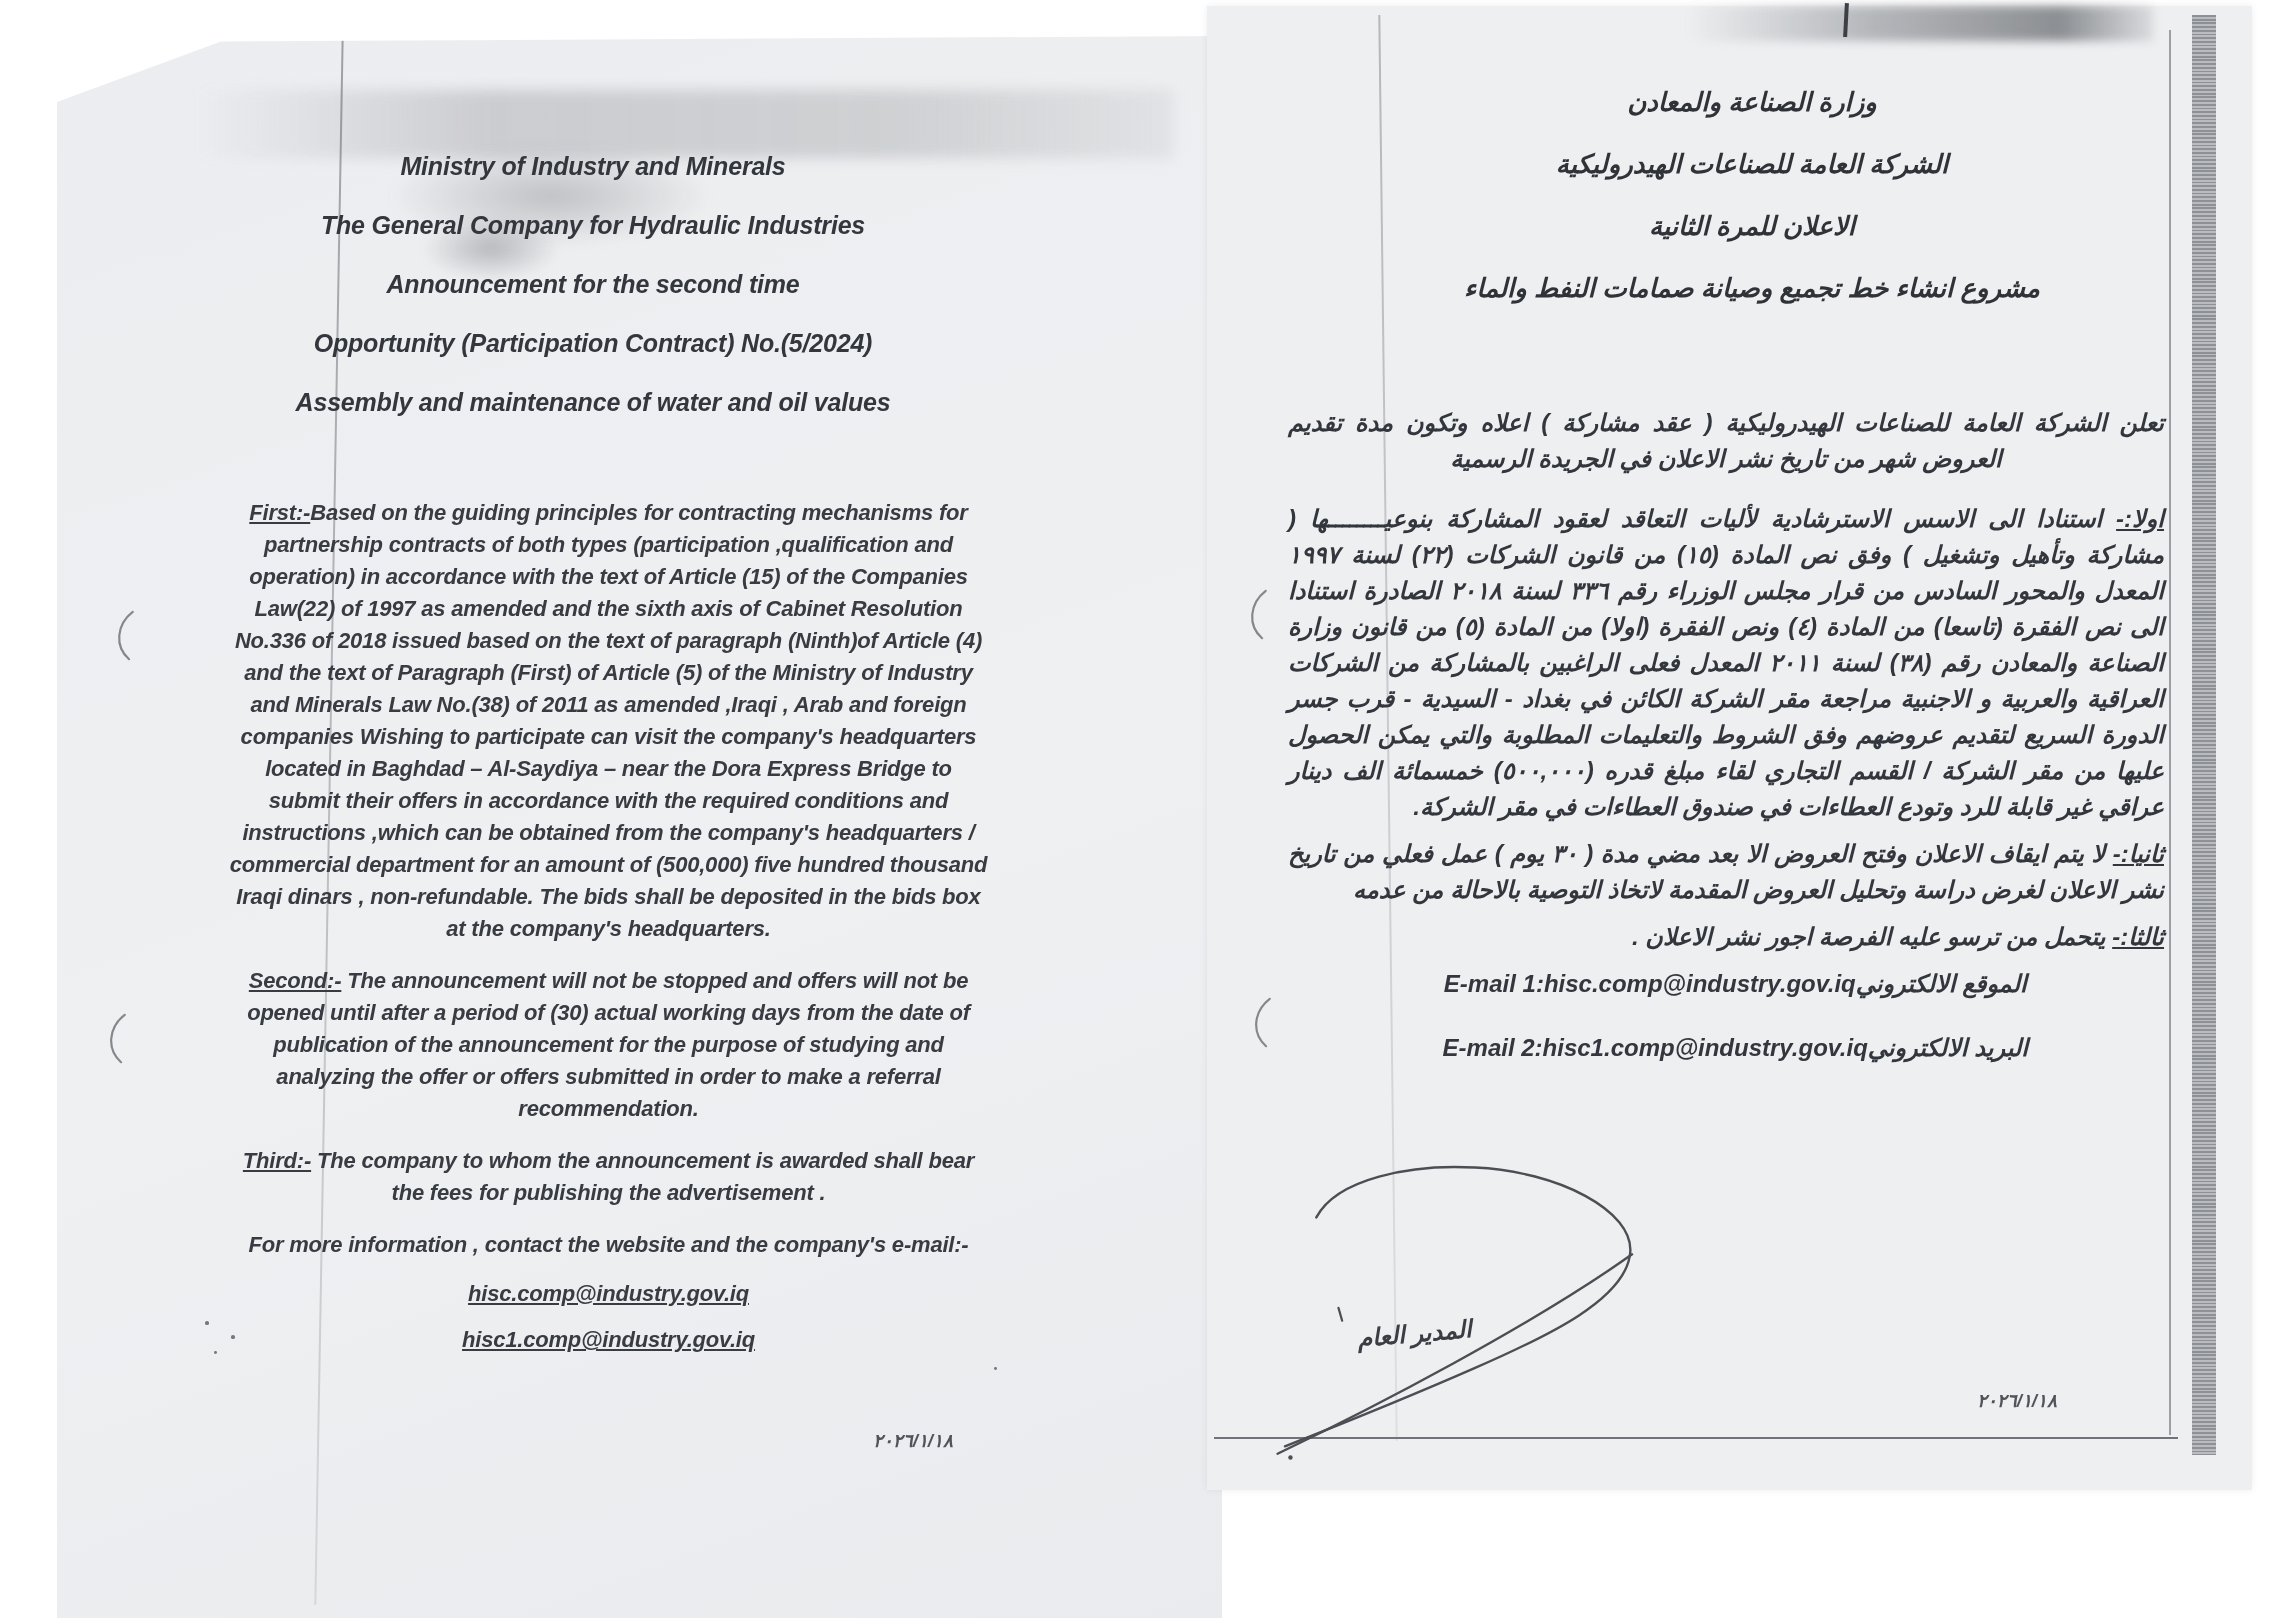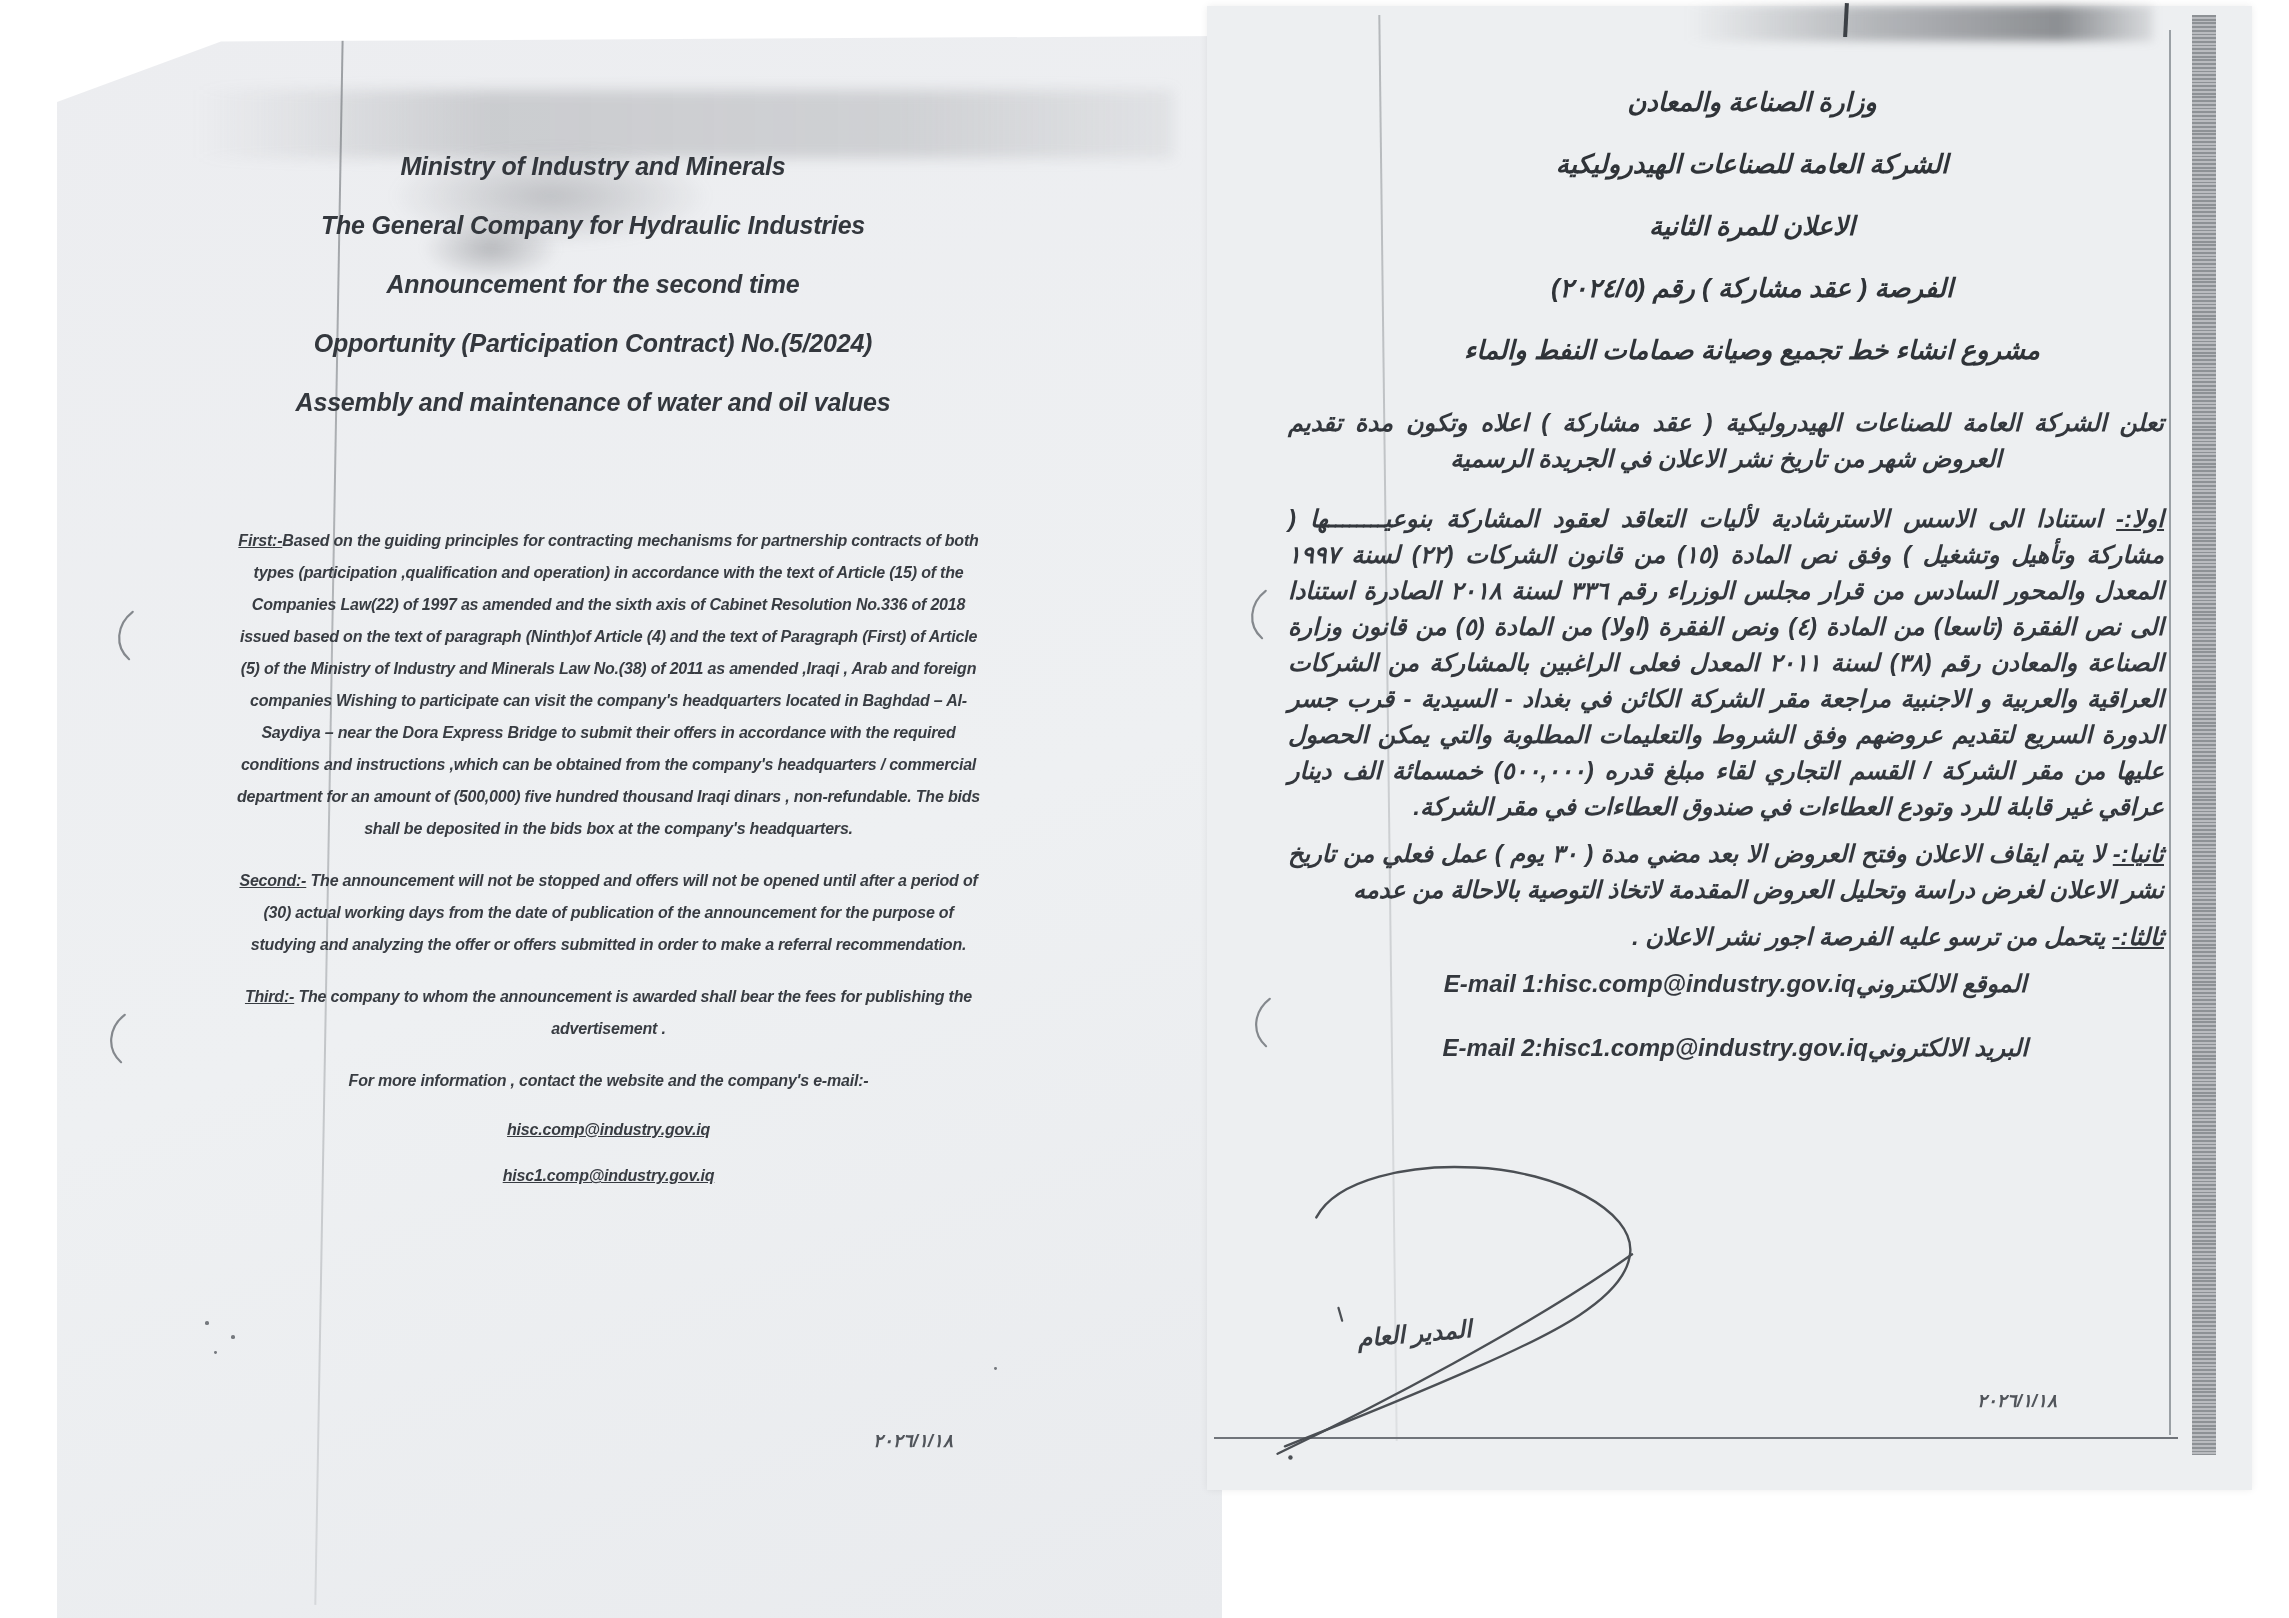--- a/index.html
+++ b/index.html
@@ -14,22 +14,22 @@
              background:linear-gradient(90deg,rgba(140,142,146,0),rgba(140,142,146,.34) 30%,rgba(140,142,146,.30) 72%,rgba(140,142,146,.12));
              filter:blur(6.5px);}
   .smudge-blob1{position:absolute;left:332px;top:109px;width:323px;height:102px;
              background:radial-gradient(ellipse at center,rgba(120,122,127,.38),rgba(120,122,127,0) 70%);filter:blur(5.5px);}
   .smudge-blob2{position:absolute;left:365px;top:180px;width:138px;height:65px;
              background:radial-gradient(ellipse at center,rgba(110,112,117,.42),rgba(110,112,117,0) 70%);filter:blur(4.6px);}
   .crease{position:absolute;width:1.8px;background:linear-gradient(180deg,rgba(90,95,100,.55),rgba(90,95,100,.15));}
   .crease-left{left:271px;top:0;height:1569px;transform:rotate(1deg);}
   .en-headings{position:absolute;left:120px;width:832px;top:116px;text-align:center;}
   .en-headings .h{font-size:25px;line-height:29px;font-weight:700;color:#33373d;margin:0 0 30px 0;letter-spacing:-0.2px;}
-  .en-body{position:absolute;left:172px;width:759px;top:461px;font-size:16px;line-height:32px;
-           font-weight:700;color:#383c42;text-align:justify;letter-spacing:-0.2px;margin-top:28px;}
+  .en-body{position:absolute;left:172px;width:759px;top:461px;font-size:22px;line-height:32px;
+           font-weight:700;color:#383c42;text-align:justify;letter-spacing:-0.2px;}
   .en-body p{margin:0 0 20px 0;text-align:center;}
   .plabel{text-decoration:underline;}
   .en-contact{margin:11px 0 16.6px 0 !important;}
   .email-link{text-decoration:underline;margin:0 0 14.8px 0 !important;text-align:left;}
   .date-stamp{position:absolute;font-size:18.5px;font-weight:700;color:#51555b;letter-spacing:0.9px;}
   .date-left{left:816px;top:1394px;}
   .arc-mark{position:absolute;}
   .speck{position:absolute;border-radius:50%;background:#75797e;}
   
   .page-right{left:1207px;top:5.5px;width:1045px;height:1484px;background:#edeff1;}
@@ -112,21 +112,20 @@
       <path d="M26 4 C 8 18, 6 42, 22 56" stroke="#84888d" stroke-width="2.4" fill="none" stroke-linecap="round"></path>
     </svg>
     <svg class="arc-mark" style="left:39px;top:989px;" width="31" height="55" viewBox="0 0 34 60">
       <path d="M26 4 C 8 18, 6 42, 22 56" stroke="#84888d" stroke-width="2.4" fill="none" stroke-linecap="round"></path>
     </svg>
 
     <div class="ar-headings">
       <div class="h">وزارة الصناعة والمعادن</div>
       <div class="h">الشركة العامة للصناعات الهيدروليكية</div>
       <div class="h">الاعلان للمرة الثانية</div>
-      <div class="h">الفرصة ( عقد مشاركة ) رقم (٢٠٢٤/٥)</div>
       <div class="h">مشروع انشاء خط تجميع وصيانة صمامات النفط والماء</div>
     </div>
 
     <div class="ar-body">
       <p class="ar-intro">تعلن الشركة العامة للصناعات الهيدروليكية ( عقد مشاركة ) اعلاه وتكون مدة تقديم العروض شهر من تاريخ نشر الاعلان في الجريدة الرسمية</p>
       <p><span class="plabel">اولا:-</span><span> استنادا الى الاسس الاسترشادية لأليات التعاقد لعقود المشاركة بنوعيــــــــها ( مشاركة وتأهيل وتشغيل ) وفق نص المادة (١٥) من قانون الشركات (٢٢) لسنة ١٩٩٧ المعدل والمحور السادس من قرار مجلس الوزراء رقم ٣٣٦ لسنة ٢٠١٨ الصادرة استنادا الى نص الفقرة (تاسعا) من المادة (٤) ونص الفقرة (اولا) من المادة (٥) من قانون وزارة الصناعة والمعادن رقم (٣٨) لسنة ٢٠١١ المعدل فعلى الراغبين بالمشاركة من الشركات العراقية والعربية و الاجنبية مراجعة مقر الشركة الكائن في بغداد - السيدية - قرب جسر الدورة السريع لتقديم عروضهم وفق الشروط والتعليمات المطلوبة والتي يمكن الحصول عليها من مقر الشركة / القسم التجاري لقاء مبلغ قدره (٥٠٠,٠٠٠) خمسمائة الف دينار عراقي غير قابلة للرد وتودع العطاءات في صندوق العطاءات في مقر الشركة.</span></p>
       <p><span class="plabel">ثانيا:-</span><span> لا يتم ايقاف الاعلان وفتح العروض الا بعد مضي مدة ( ٣٠ يوم ) عمل فعلي من تاريخ نشر الاعلان لغرض دراسة وتحليل العروض المقدمة لاتخاذ التوصية بالاحالة من عدمه</span></p>
       <p><span class="plabel">ثالثا:-</span><span> يتحمل من ترسو عليه الفرصة اجور نشر الاعلان .</span></p>
       <p class="email-row"><span>الموقع الالكتروني</span><span class="em-val" dir="ltr">E-mail 1:hisc.comp@industry.gov.iq</span></p>
       <p class="email-row"><span>البريد الالكتروني</span><span class="em-val" dir="ltr">E-mail 2:hisc1.comp@industry.gov.iq</span></p>

